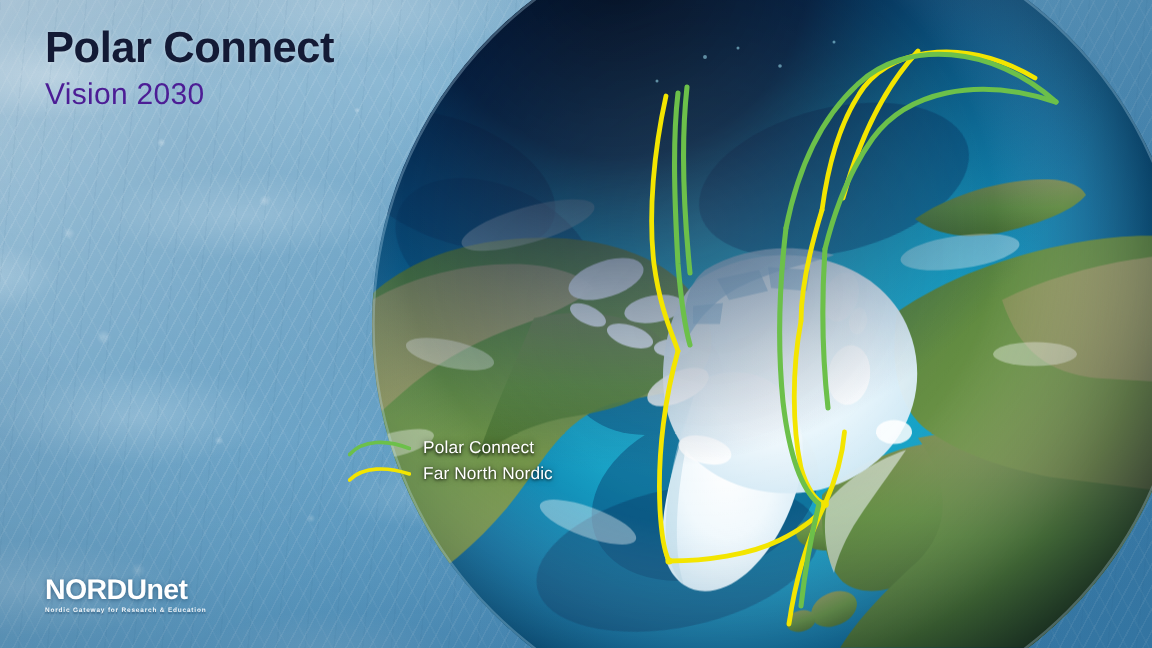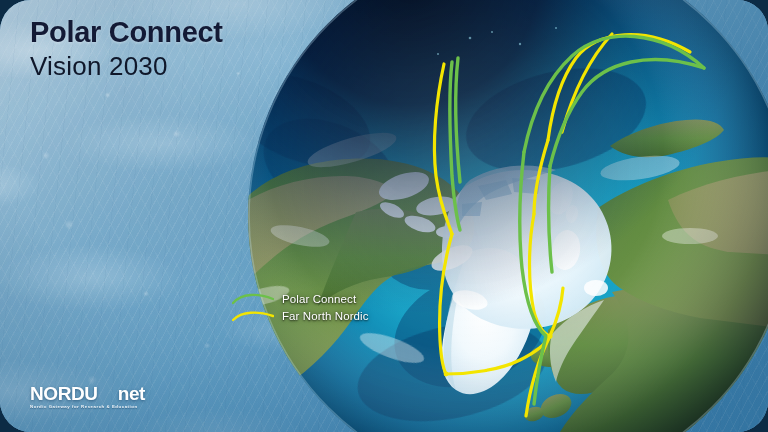--- a/index.html
+++ b/index.html
@@ -4,21 +4,20 @@
 <style>
   html,body{margin:0;padding:0;background:#0c2b45;}
   body{font-family:"Liberation Sans",sans-serif;}
 
   #stage{
     position:relative;
     width:768px;height:432px;
     overflow:hidden;
     background:#5f9cc4;
     user-select:none;
-    border-radius:31px;
   }
 
   
   .ice-base{
     position:absolute;inset:0;
     background:
       linear-gradient(145deg,#cfe3ef 0%,#a9cde2 14%,#86b8d6 32%,#6aa7cc 52%,#4f93bf 72%,#3f86b5 100%);
   }
   .ice-tex{
     position:absolute;inset:-10%;
@@ -71,42 +70,42 @@
   #globe-wrap{position:absolute;left:0;top:0;width:768px;height:432px;}
 
   
   #title-block{position:absolute;left:30px;top:18px;line-height:1;}
   #main-title{
     font-size:29px;font-weight:bold;color:#131a35;
     letter-spacing:-.3px;margin:0;
     text-shadow:0 1px 3px rgba(255,255,255,.35);
   }
   #sub-title{
-    font-size:26px;font-weight:normal;color:#0f172a;
+    font-size:20px;font-weight:normal;color:#4c1d95;
     letter-spacing:.2px;margin:6px 0 0 0;
   }
 
   
   #legend{position:absolute;left:232px;top:290px;}
   .legend-row{display:flex;align-items:center;height:17px;}
   .legend-swatch{width:42px;height:14px;margin-right:8px;flex:0 0 42px;}
   .legend-label{
     font-size:11.5px;color:#ffffff;
     text-shadow:0 1px 2px rgba(0,0,0,.75), 0 0 5px rgba(0,0,0,.55);
     white-space:nowrap;letter-spacing:.1px;
   }
 
   
   #logo{position:absolute;left:30px;top:384px;}
   #logo-word{
     font-size:19px;font-weight:bold;color:#ffffff;
     letter-spacing:-.4px;line-height:1;
     text-shadow:0 1px 3px rgba(10,50,85,.55);
   }
-  #logo-word .lt{font-weight:bold;padding-left:20px;}
+  #logo-word .lt{font-weight:bold;}
   #logo-tag{
     margin-top:2px;
     font-size:4.3px;font-weight:bold;color:#f2f7fb;
     letter-spacing:.55px;line-height:1;
     text-shadow:0 1px 1px rgba(10,50,85,.5);
     white-space:nowrap;
   }
 </style>
 </head>
 <body>

